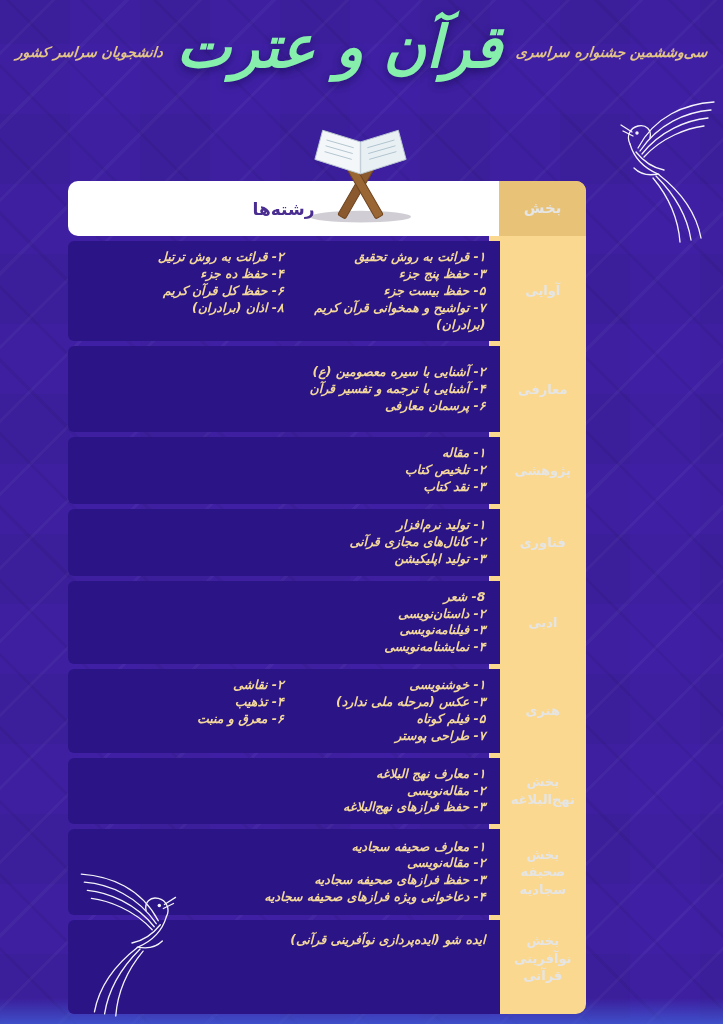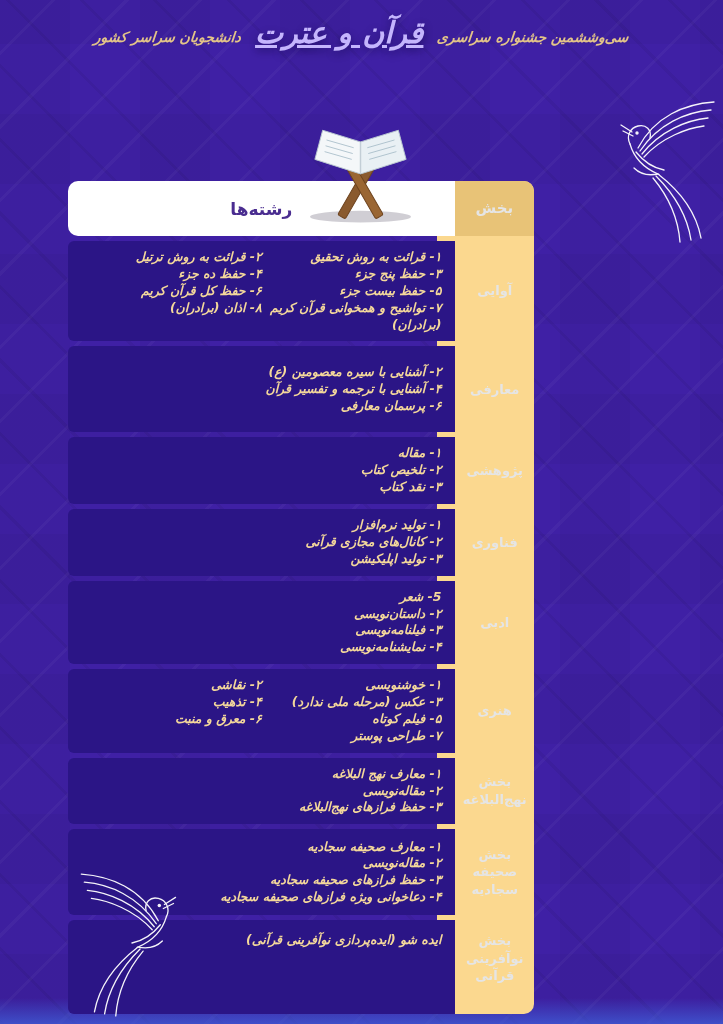--- a/index.html
+++ b/index.html
@@ -23,31 +23,30 @@
   
   .titlebar{
     position:absolute;top:24px;left:0;right:0;
     display:flex;direction:rtl;justify-content:center;align-items:center;gap:14px;
   }
   .title-small{
     color:#E3C488;font-size:14px;font-weight:bold;font-style:italic;
     transform:skewX(-5deg);white-space:nowrap;letter-spacing:-0.4px;
   }
   .title-main{
-    color:#c4b5fd;font-size:30px;font-weight:bold;font-style:italic;
+    color:#86efac;font-size:58px;font-weight:bold;font-style:italic;
     white-space:nowrap;line-height:1.1;margin-top:-8px;
     text-shadow:0 3px 8px rgba(10,5,50,0.45);
-    text-decoration:underline;
   }
   
   .quran{position:absolute;left:278px;top:118px;width:165px;height:108px;z-index:6;}
   .bird-top{position:absolute;left:600px;top:92px;width:120px;height:158px;z-index:5;opacity:0.95;}
   .bird-bottom{position:absolute;left:-14px;top:868px;width:300px;height:152px;z-index:5;opacity:0.95;transform:scaleX(-1);}
   
-  .table{position:absolute;top:181px;left:68px;width:466px;z-index:3;}
+  .table{position:absolute;top:181px;left:68px;width:518px;z-index:3;}
   .strip{
     position:absolute;top:0;right:0;width:97px;height:100%;
     background:#FBD88F;border-radius:10px;z-index:0;
   }
   .strip-head{height:55px;background:#E8C377;border-radius:10px 10px 0 0;}
   .rows{position:relative;display:flex;flex-direction:column;gap:5px;z-index:1;}
   .row{display:flex;}
   .cell-content{
     width:490px;box-sizing:border-box;display:flex;align-items:center;
   }
@@ -208,21 +207,21 @@
           </div>
         </div>
       </div>
       <div class="cell-label">فناوری</div>
     </div>
 
     <div class="row data" style="min-height:70px">
       <div class="cell-content">
         <div class="inner">
           <div class="subcol">
-            <div class="item">5- شعر</div>
+            <div class="item">8- شعر</div>
             <div class="item">۲- داستان‌نویسی</div>
             <div class="item">۳- فیلنامه‌نویسی</div>
             <div class="item">۴- نمایشنامه‌نویسی</div>
           </div>
         </div>
       </div>
       <div class="cell-label">ادبی</div>
     </div>
 
     <div class="row data" style="min-height:82px">

